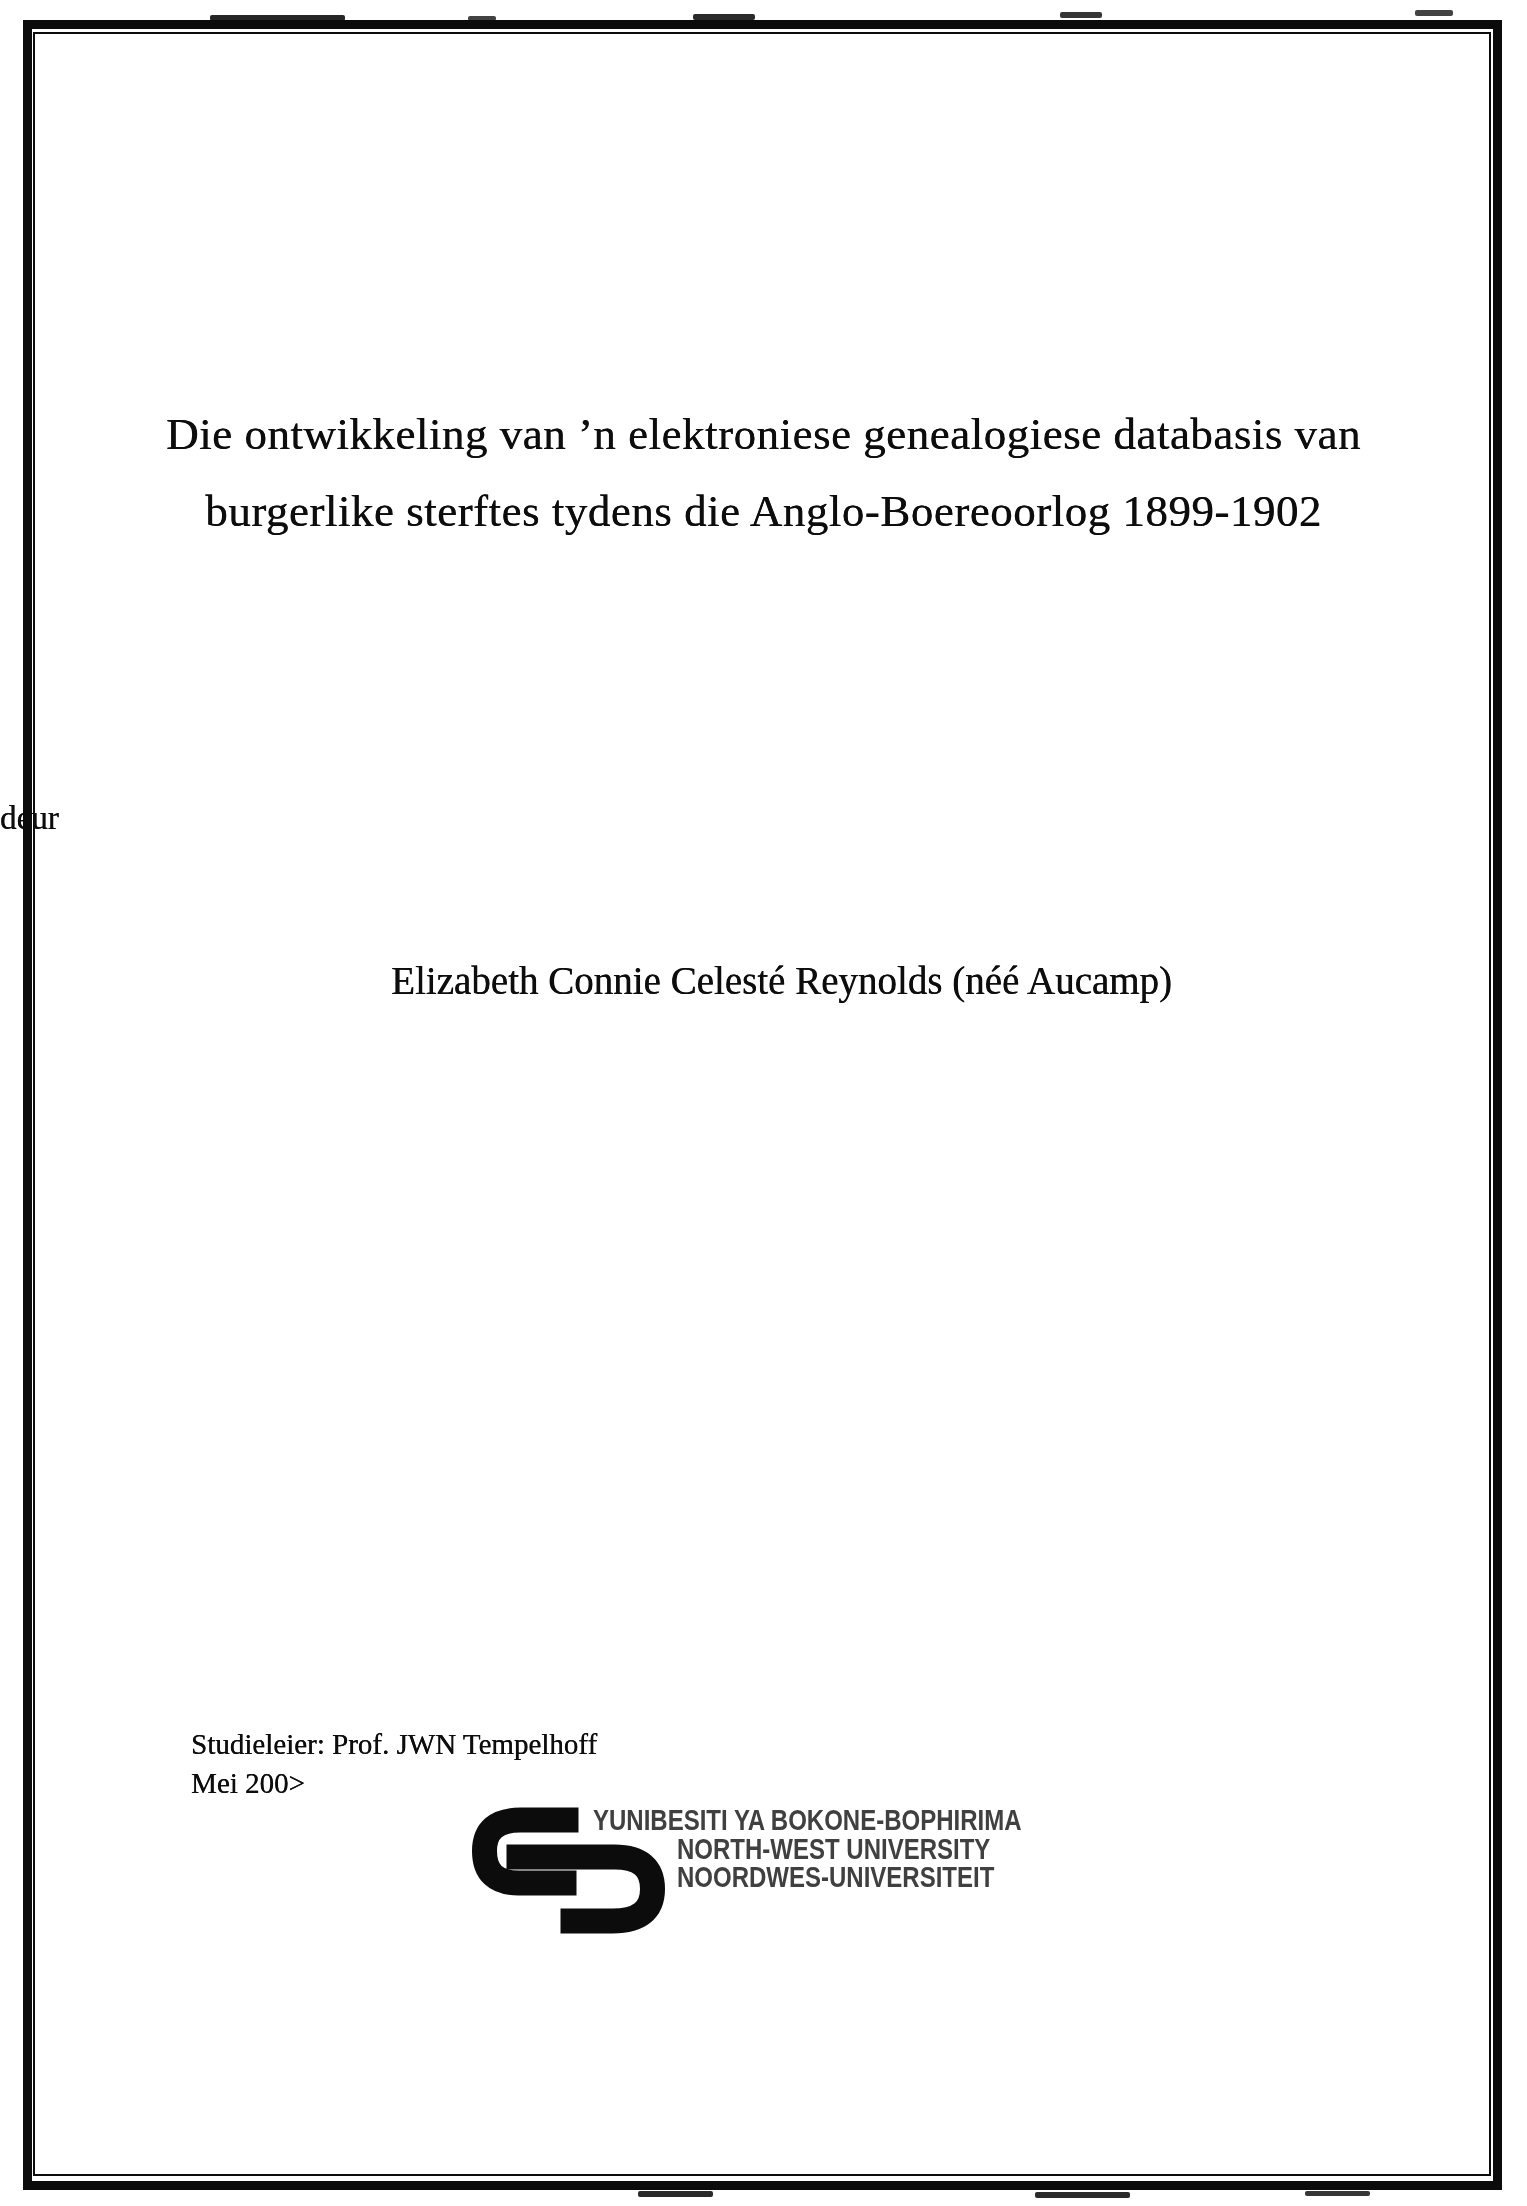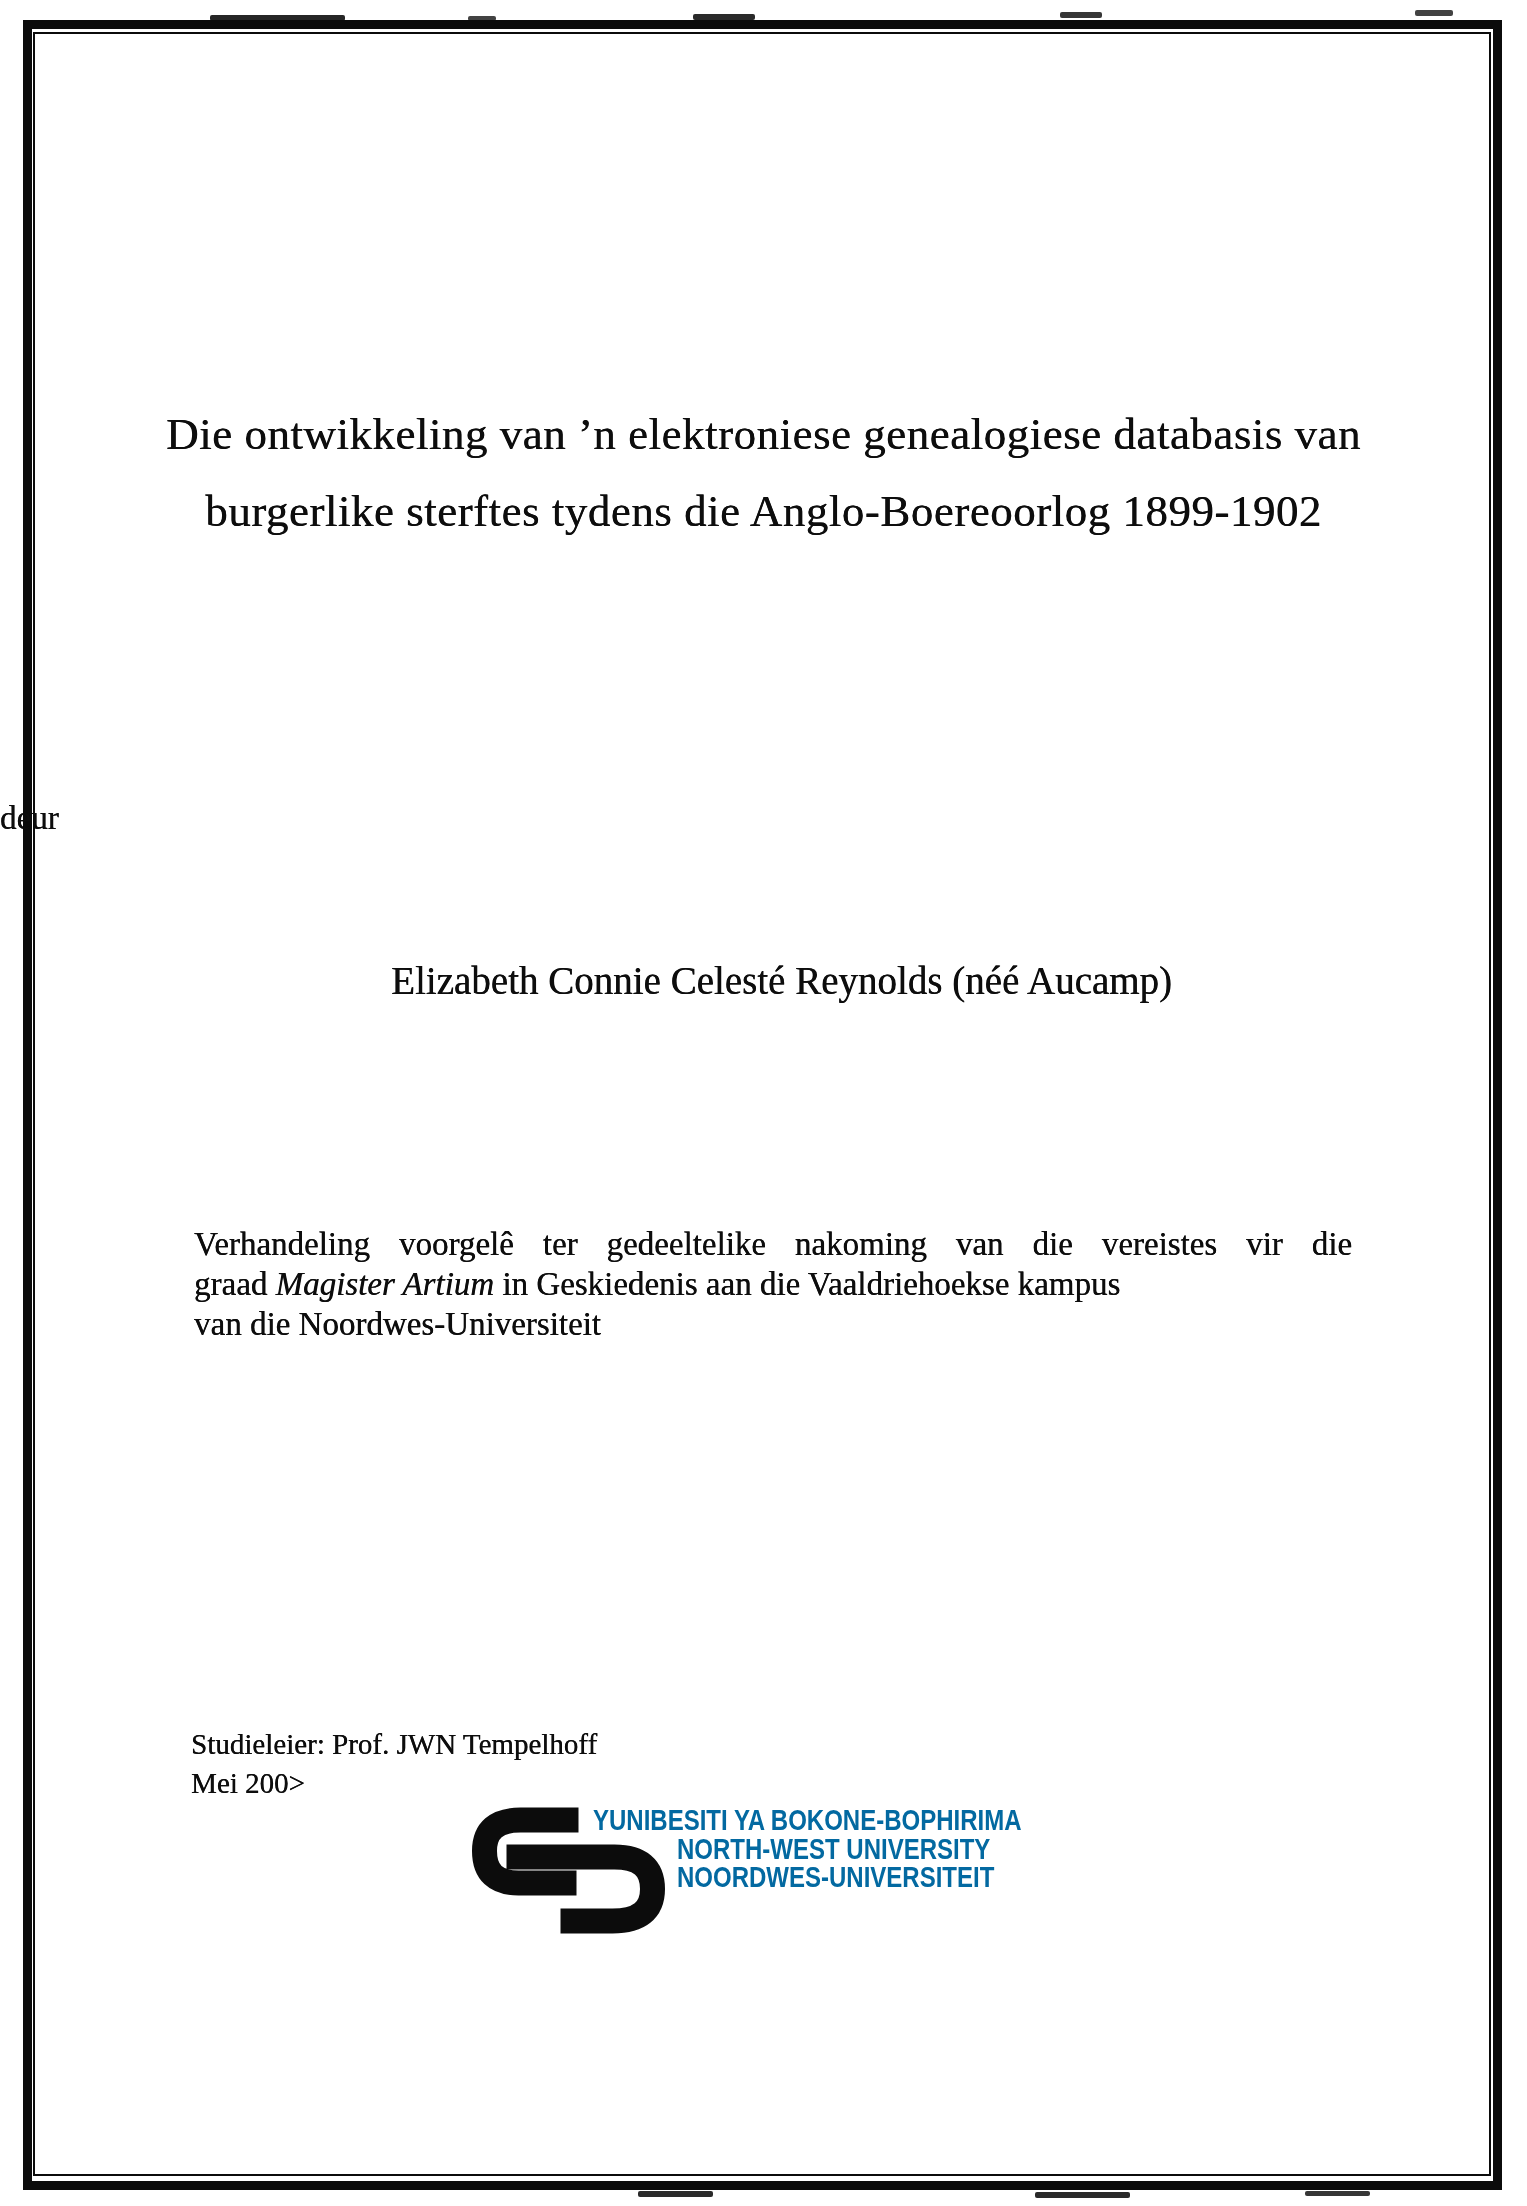--- a/index.html
+++ b/index.html
@@ -86,21 +86,21 @@
     left: 0; top: 1px;
     width: 197px; height: 140px;
   }
   .logo-text {
     position: absolute;
     left: 123px; top: 8px;
     font-family: "Liberation Sans", "DejaVu Sans", sans-serif;
     font-weight: 700;
     font-size: 30px;
     line-height: 28.5px;
-    color: #0369a1;
+    color: #404040;
     white-space: nowrap;
   }
   .logo-text .squeeze {
     display: inline-block;
     transform: scaleX(0.8);
     transform-origin: 0 50%;
   }
   .logo-line-indent {
     margin-left: 84px;
   }
@@ -125,25 +125,20 @@
 
   <div class="title-block">
     <div>Die ontwikkeling van ’n elektroniese genealogiese databasis van</div>
     <div>burgerlike sterftes tydens die Anglo-Boereoorlog 1899-1902</div>
   </div>
 
   <div class="byline">deur</div>
 
   <div class="author">Elizabeth Connie Celesté Reynolds (néé Aucamp)</div>
 
-  <div class="degree-statement">
-    <div class="degree-line-justified">Verhandeling voorgelê ter gedeeltelike nakoming van die vereistes vir die</div>
-    <div><span>graad </span><i>Magister Artium</i><span> in Geskiedenis aan die Vaaldriehoekse kampus</span></div>
-    <div>van die Noordwes-Universiteit</div>
-  </div>
 
   <div class="supervisor-block">
     <div>Studieleier: Prof. JWN Tempelhoff</div>
     <div>Mei 200&gt;</div>
   </div>
 
   <div class="logo-block">
     <svg class="logo-mark" viewBox="0 0 196 140" xmlns="http://www.w3.org/2000/svg">
       <path d="M 108 21 H 50 Q 14 21 14 52 Q 14 84 48 84 H 106" fill="none" stroke="#0c0c0c" stroke-width="25"></path>
       <path d="M 36 58 H 144 Q 182 58 182 90 Q 182 122 142 122 H 90" fill="none" stroke="#0c0c0c" stroke-width="25"></path>

